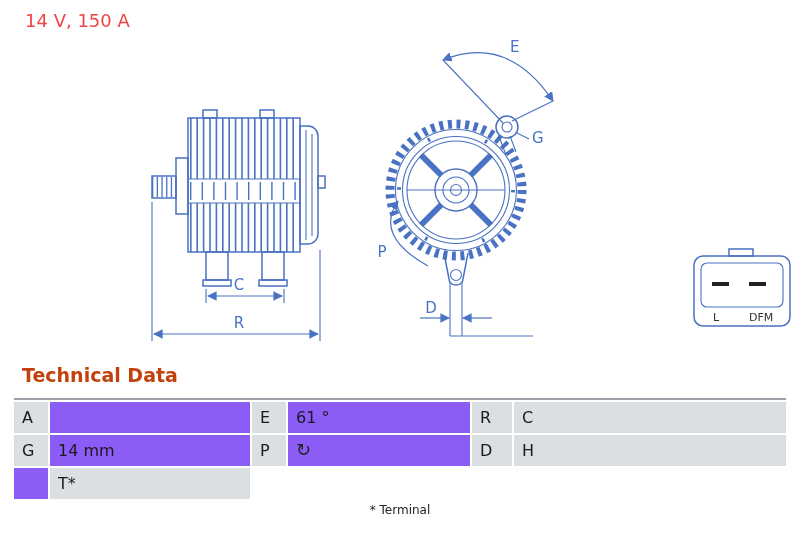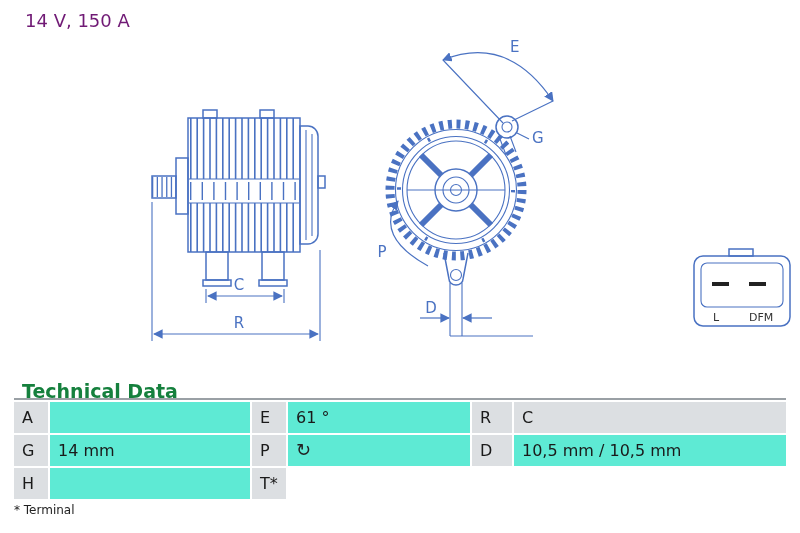--- a/index.html
+++ b/index.html
@@ -1,34 +1,34 @@
 <!DOCTYPE html>
 <html><head>
 <meta charset="utf-8">
 <style>
   html,body{margin:0;padding:0;}
   body{
     width:800px;height:533px;background:#ffffff;position:relative;overflow:hidden;
     font-family:"DejaVu Sans","Liberation Sans",sans-serif;color:#111;
   }
-  .rating{position:absolute;left:25px;top:10px;font-size:18px;color:#701a75;}
+  .rating{position:absolute;left:25px;top:10px;font-size:18px;color:#ef4444;}
   svg.diagram{position:absolute;left:0;top:0;}
   svg text{font-family:"DejaVu Sans","Liberation Sans",sans-serif;}
   .s{stroke:#4a72c2;fill:none;stroke-width:1.5;}
   .s1{stroke:#4a72c2;fill:none;stroke-width:1.1;}
   .dim{stroke:#4a72c2;fill:none;stroke-width:1.2;}
   .lbl{fill:#4a72c2;font-size:15px;}
   .plug-lbl{fill:#333;font-size:11px;}
-  .heading{position:absolute;left:22px;top:380px;font-size:19px;font-weight:bold;color:#15803d;}
+  .heading{position:absolute;left:22px;top:364px;font-size:19px;font-weight:bold;color:#c2410c;}
   .table{position:absolute;left:14px;top:398px;width:772px;border-top:2px solid #9aa0a5;}
   .grid{display:grid;grid-template-columns:34px 200px 34px 182px 40px 1fr;gap:2px;background:#fff;padding-top:2px;}
-  .cell{background:#5eead4;font-size:16px;color:#1a1a1a;padding:5px 8px;height:21px;line-height:21px;white-space:nowrap;overflow:hidden;}
+  .cell{background:#8b5cf6;font-size:16px;color:#1a1a1a;padding:5px 8px;height:21px;line-height:21px;white-space:nowrap;overflow:hidden;}
   .cell.key{background:#dcdfe2;}
   .cell.rot{font-size:18px;color:#222;line-height:20px;}
-  .footnote{font-size:12px;color:#222;padding-top:4px;}
+  .footnote{font-size:12px;color:#222;padding-top:4px;text-align:center;}
 </style>
 </head>
 <body>
 
 <div class="rating">14 V, 150 A</div>
 
 <svg class="diagram" width="800" height="360" viewBox="0 0 800 360">
   <defs>
     <marker id="arr" viewBox="0 0 10 10" refX="9" refY="5" markerWidth="8" markerHeight="8" orient="auto-start-reverse">
       <path d="M0,0 L10,5 L0,10 z" fill="#4a72c2"></path>
@@ -124,19 +124,18 @@
     <div class="cell">61 °</div>
     <div class="cell key">R</div>
 
     <div class="cell key">C</div>
     <div class="cell key">G</div>
     <div class="cell">14 mm</div>
     <div class="cell key">P</div>
     <div class="cell rot">↻</div>
 
     <div class="cell key">D</div>
-    <div class="cell">10,5 mm / 10,5 mm</div>
     <div class="cell key">H</div>
     <div class="cell"></div>
     <div class="cell key">T*</div>
   </div>
   <div class="footnote">* Terminal</div>
 </div>
 
 </body></html>

